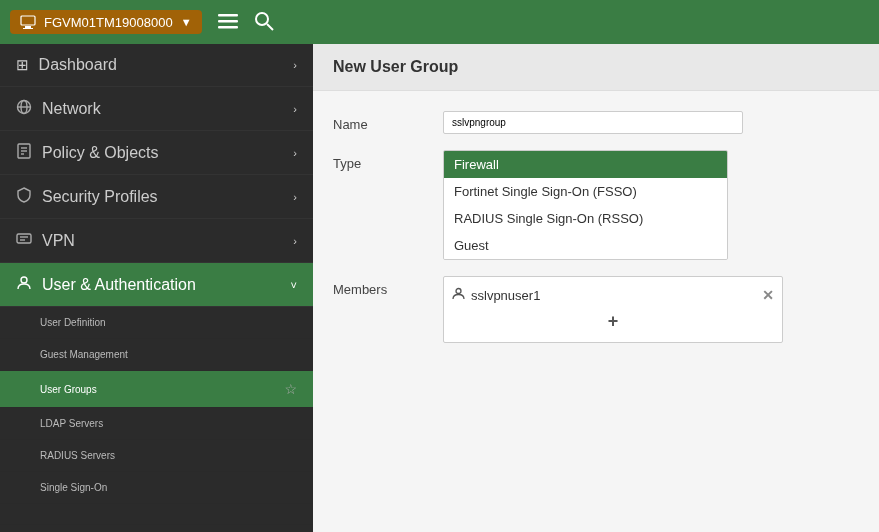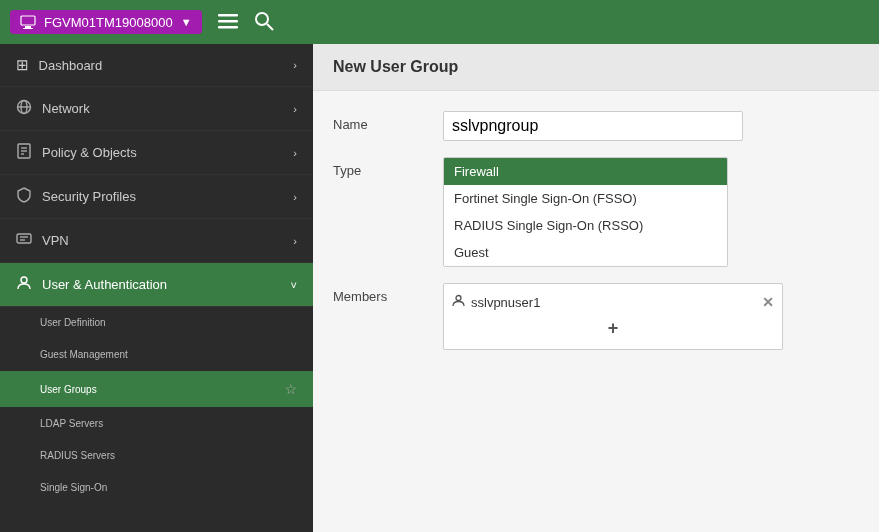--- a/index.html
+++ b/index.html
@@ -5,37 +5,37 @@
     * { margin: 0; padding: 0; box-sizing: border-box; }
     body { font-family: Arial, sans-serif; font-size: 13px; display: flex; flex-direction: column; width: 879px; height: 532px; overflow: hidden; background: #f0f0f0; }
 
     
     .topbar {
       display: flex; align-items: center;
       background: #3a7d44; height: 44px; padding: 0 10px; gap: 16px;
     }
     .topbar-device {
       display: flex; align-items: center; gap: 8px;
-      background: #a21caf; border-radius: 4px; padding: 4px 10px; color: white; font-size: 13px;
+      background: #a16207; border-radius: 4px; padding: 4px 10px; color: white; font-size: 13px;
     }
     .topbar-device svg { fill: white; }
 
     .main-layout { display: flex; flex: 1; overflow: hidden; }
 
     
     .sidebar {
       width: 313px; background: #2b2b2b; color: #ccc; display: flex; flex-direction: column; overflow-y: auto; flex-shrink: 0;
     }
     .sidebar-item {
       display: flex; align-items: center; padding: 12px 16px; cursor: pointer; position: relative;
       border-bottom: 1px solid #333;
     }
     .sidebar-item.active { background: #3a7d44; color: white; }
     .sidebar-item.active .chevron { color: white; }
-    .sidebar-item .label { flex: 1; font-size: 13px; }
+    .sidebar-item .label { flex: 1; font-size: 16px; }
     .sidebar-item .icon { margin-right: 10px; font-size: 15px; }
     .sidebar-item .chevron { font-size: 11px; margin-left: auto; }
 
     .sidebar-subitem {
       display: flex; align-items: center; padding: 10px 16px 10px 40px; cursor: pointer; color: #bbb;
       border-bottom: 1px solid #2a2a2a;
     }
     .sidebar-subitem.active { background: #3a7d44; color: white; }
     .sidebar-subitem .label { flex: 1; font-size: 10px; }
     .sidebar-subitem .star { color: #aaa; font-size: 14px; margin-left: 8px; }
@@ -45,21 +45,21 @@
     .content-header {
       background: #e8e8e8; padding: 14px 20px; font-size: 16px; font-weight: bold; color: #333;
       border-bottom: 1px solid #ddd;
     }
     .content-body { padding: 20px; flex: 1; }
     .form-row { display: flex; align-items: flex-start; margin-bottom: 16px; }
     .form-label { width: 110px; padding-top: 6px; color: #444; font-size: 13px; font-weight: normal; }
     .form-field { flex: 1; }
 
     .text-input {
-      width: 100%; padding: 5px 8px; border: 1px solid #ccc; border-radius: 2px; font-size: 16px; background: white;
+      width: 100%; padding: 5px 8px; border: 1px solid #ccc; border-radius: 2px; font-size: 10px; background: white;
     }
 
     .dropdown-container { width: 285px; border: 1px solid #ccc; border-radius: 2px; overflow: hidden; }
     .dropdown-item {
       padding: 6px 10px; font-size: 13px; cursor: pointer; background: white; color: #333;
     }
     .dropdown-item.selected { background: #3a7d44; color: white; }
 
     .members-box {
       width: 340px; border: 1px solid #ccc; border-radius: 2px; background: white; padding: 6px 8px;

